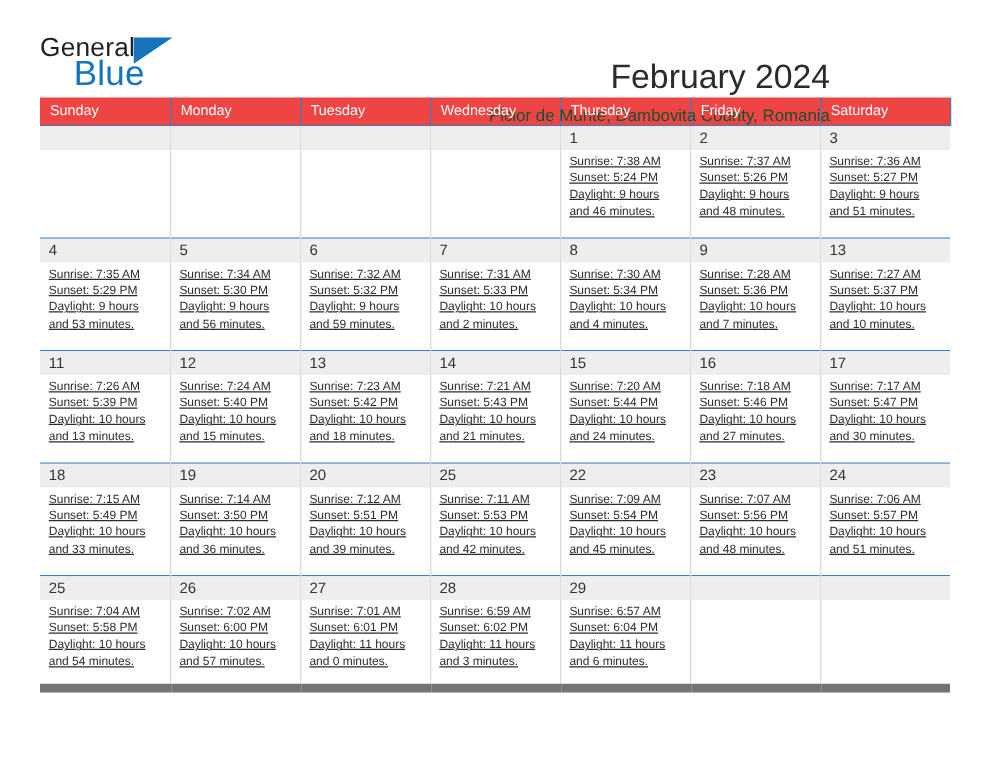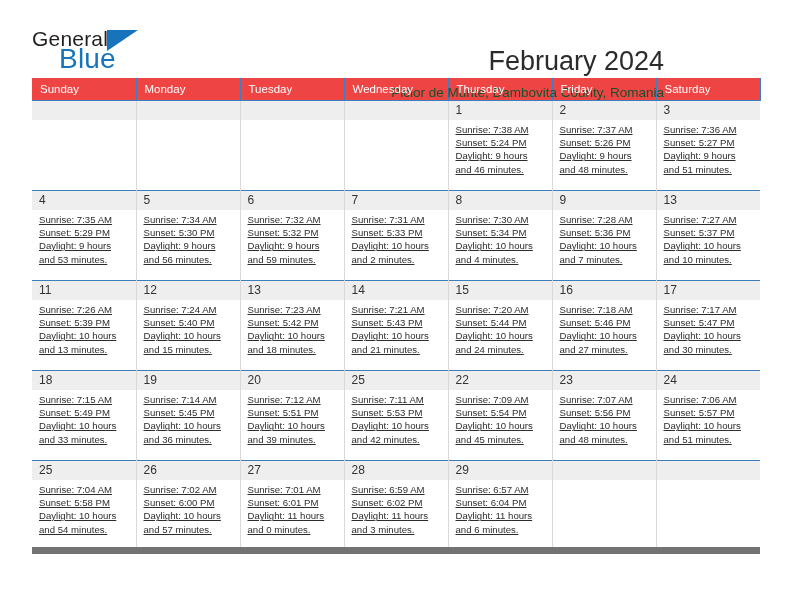--- a/index.html
+++ b/index.html
@@ -401,21 +401,21 @@
                 <div>Daylight: 10 hours</div>
                 <div>and 33 minutes.</div>
               </div>
             </div>
           </td>
           <td>
             <div class="cell">
               <div class="daynum">19</div>
               <div class="info">
                 <div>Sunrise: 7:14 AM</div>
-                <div>Sunset: 5:45 PM</div>
+                <div>Sunset: 3:50 PM</div>
                 <div>Daylight: 10 hours</div>
                 <div>and 36 minutes.</div>
               </div>
             </div>
           </td>
           <td>
             <div class="cell">
               <div class="daynum">20</div>
               <div class="info">
                 <div>Sunrise: 7:12 AM</div>

